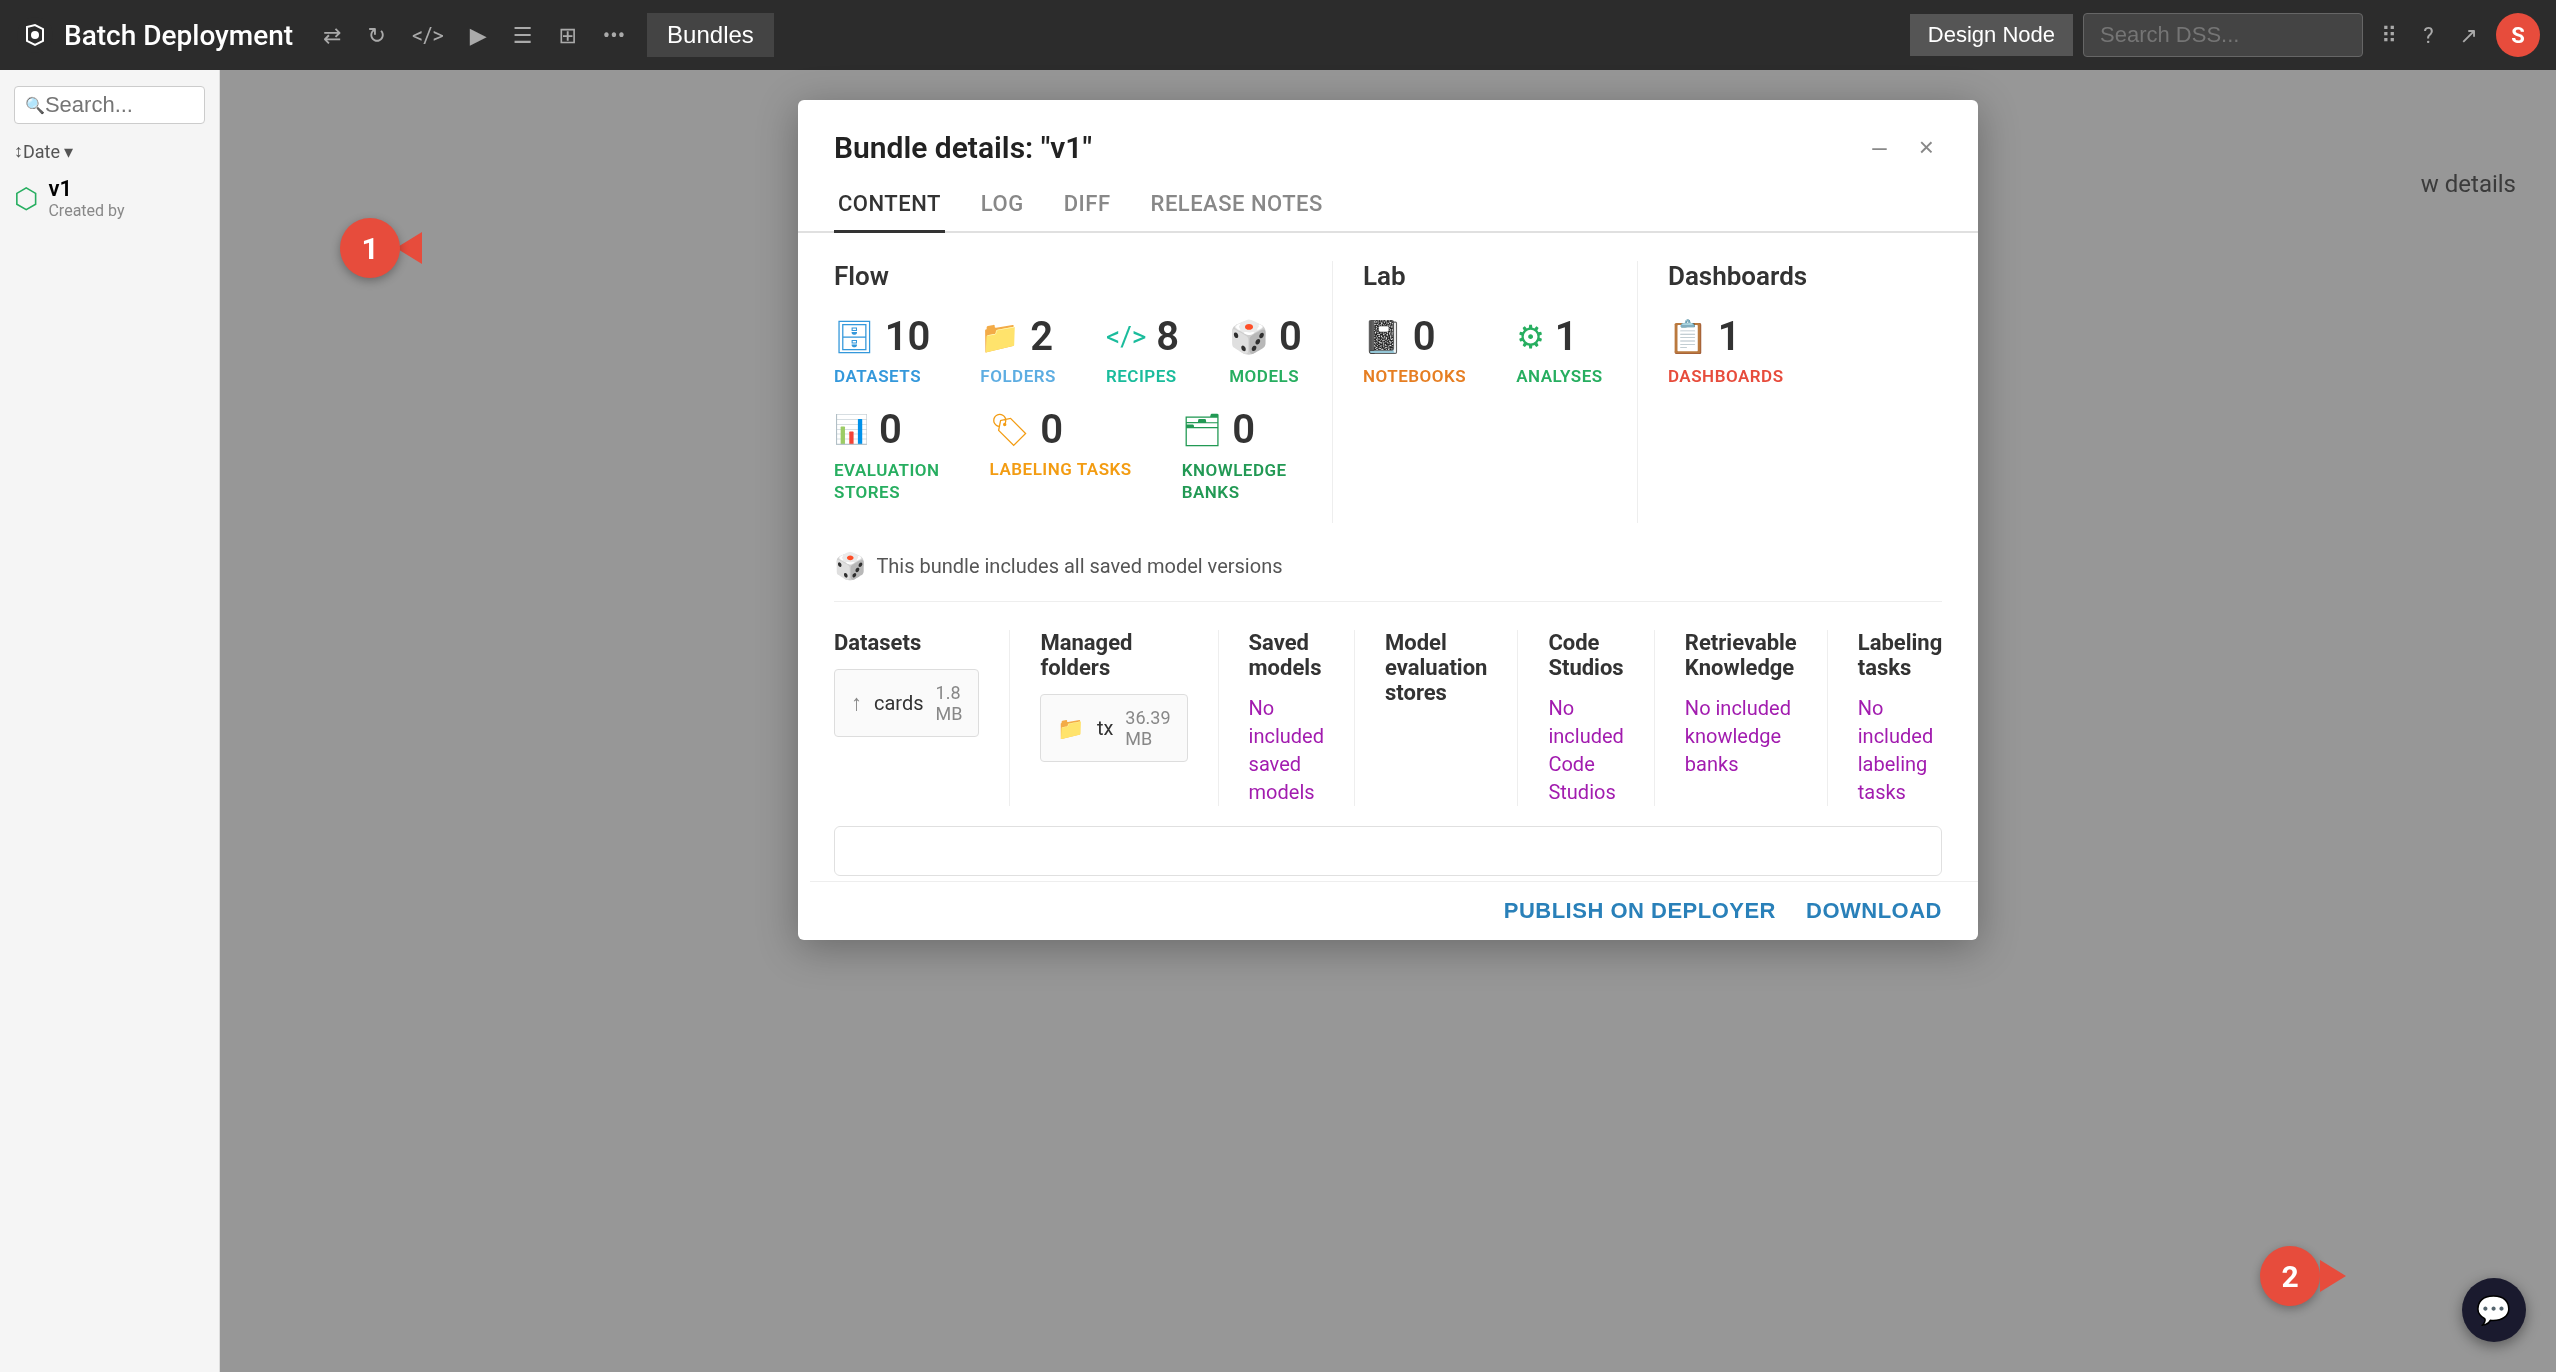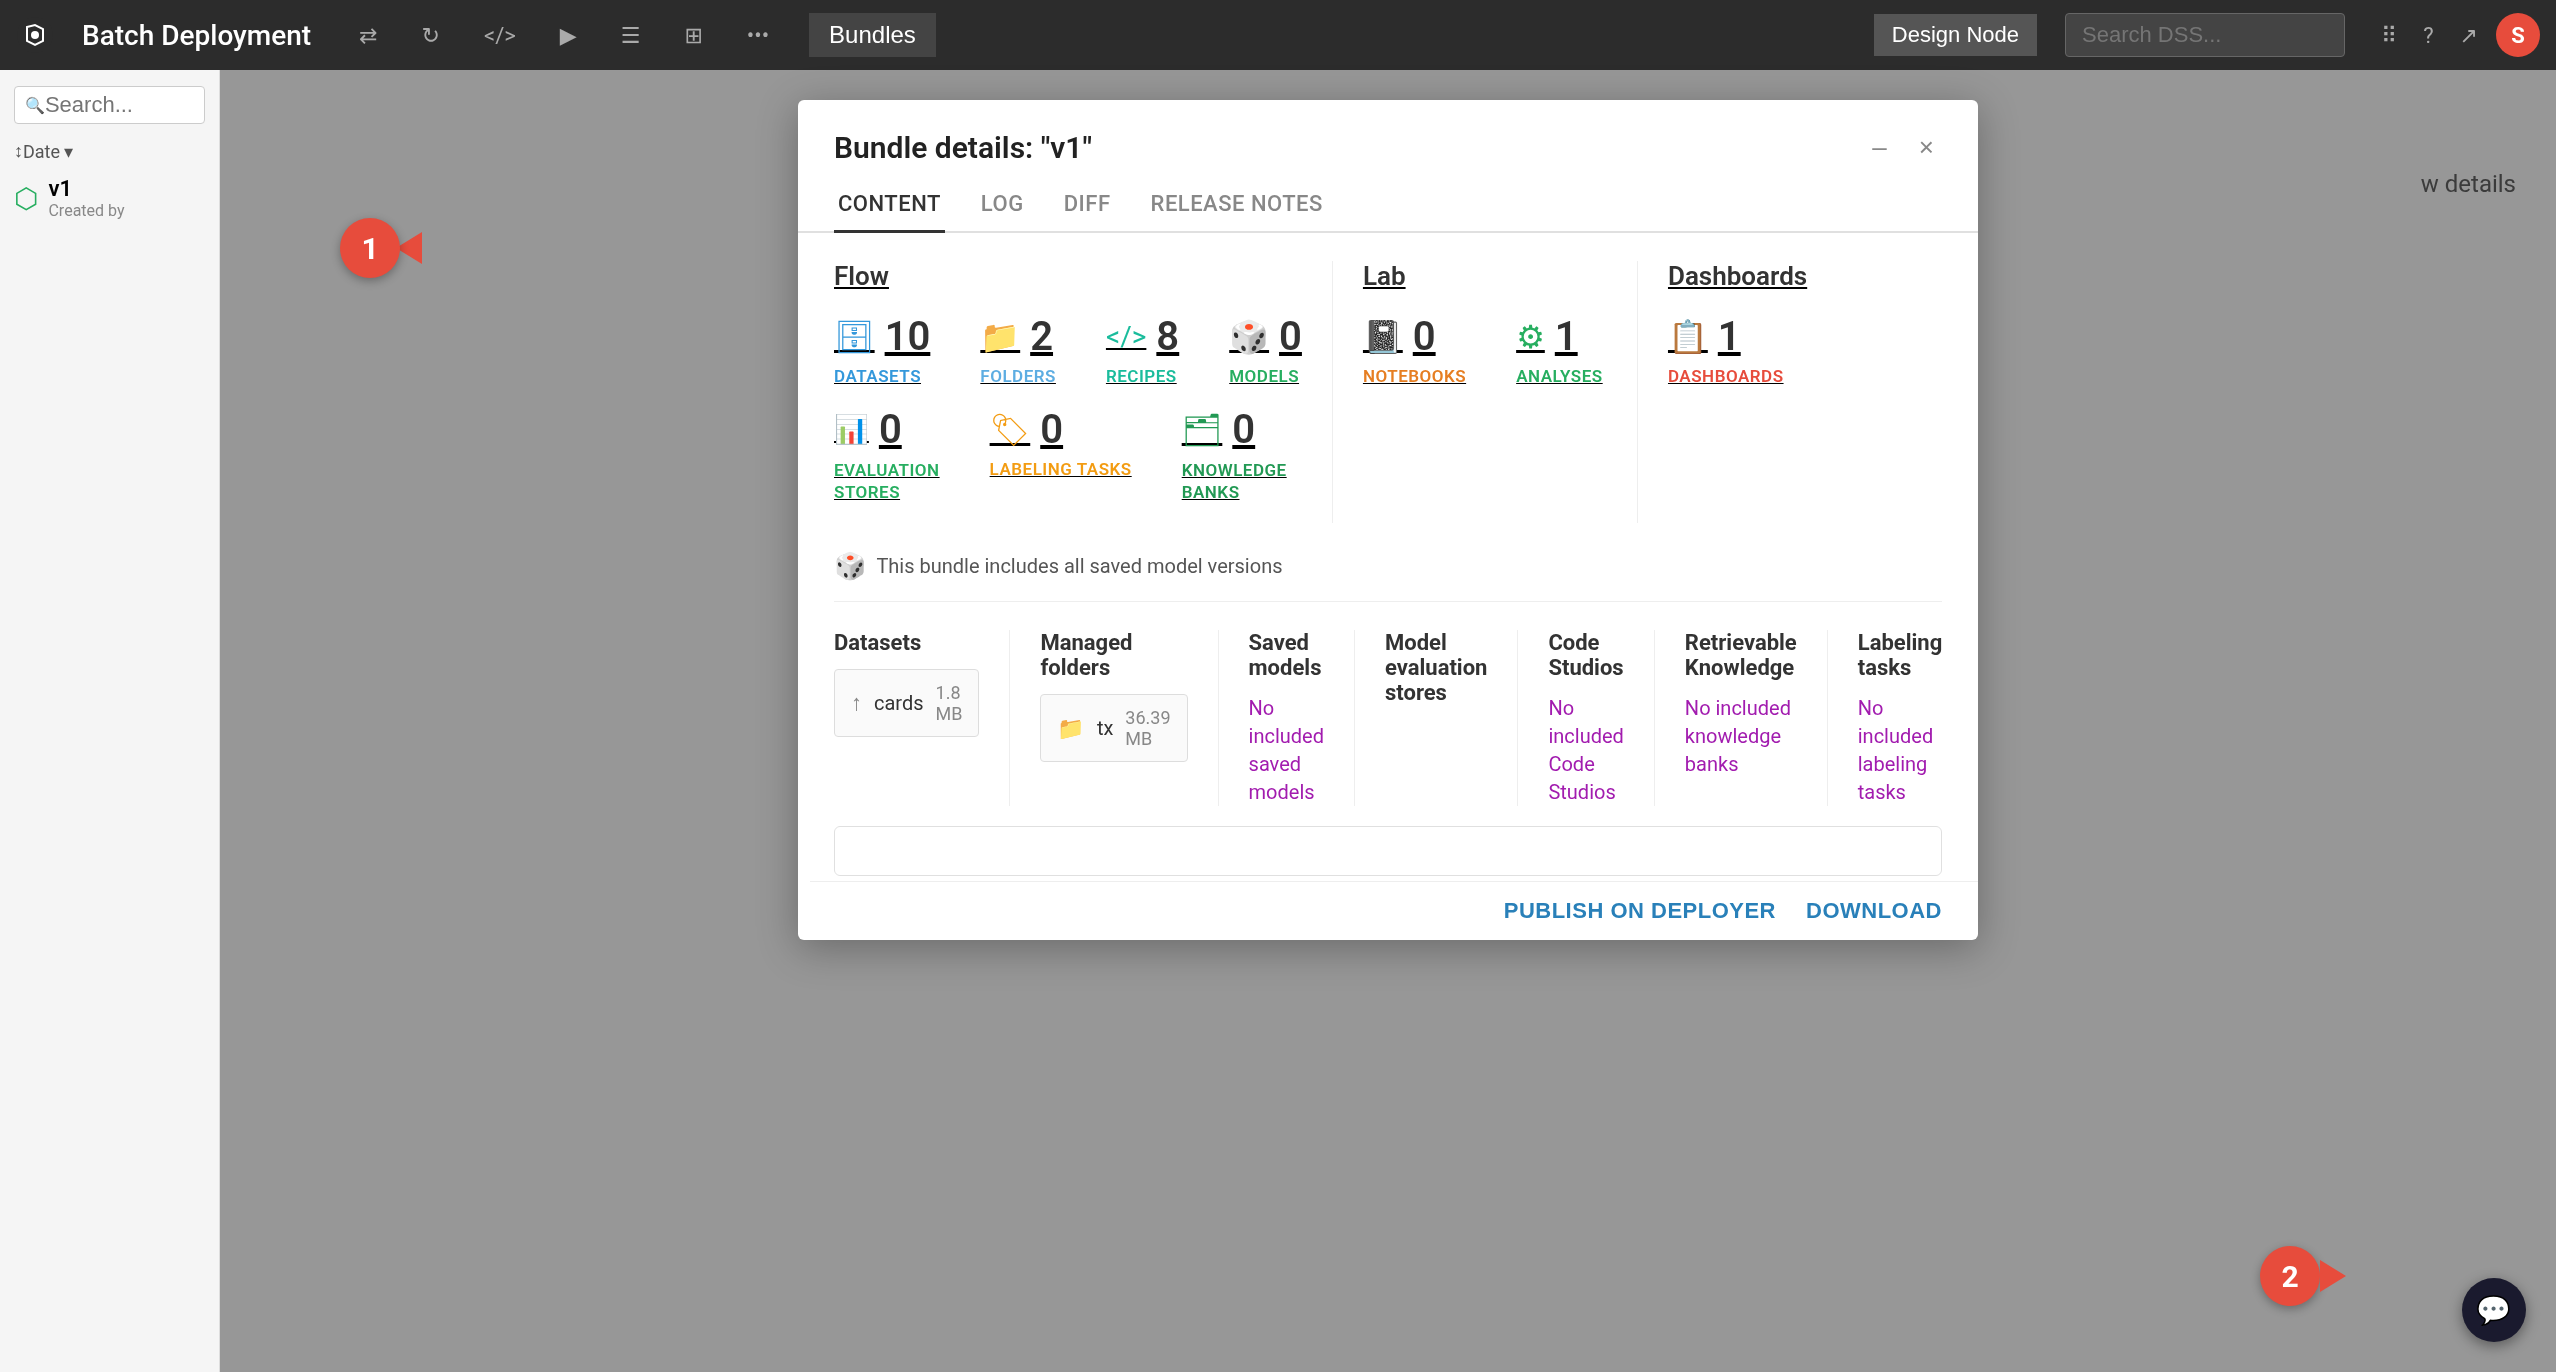--- a/index.html
+++ b/index.html
@@ -12,21 +12,21 @@
       position: relative;
     }
 
     
     .top-nav {
       display: flex;
       align-items: center;
       background: #2c2c2c;
       height: 70px;
       padding: 0 16px;
-      gap: 28px;
+      gap: 10px;
       position: relative;
       z-index: 10;
     }
     .nav-logo {
       width: 38px;
       height: 38px;
       display: flex;
       align-items: center;
       justify-content: center;
     }
@@ -282,21 +282,20 @@
     .color-orange { color: #e67e22; }
     .color-amber { color: #f39c12; }
     .color-red { color: #e74c3c; }
     .color-darkgreen { color: #229954; }
 
     
     .three-col {
       display: flex;
       gap: 0;
       margin-bottom: 28px;
-      text-decoration: underline;
     }
     .col-section {
       flex: 1;
       padding-right: 30px;
     }
     .col-section + .col-section {
       border-left: 1px solid #eee;
       padding-left: 30px;
     }
 

